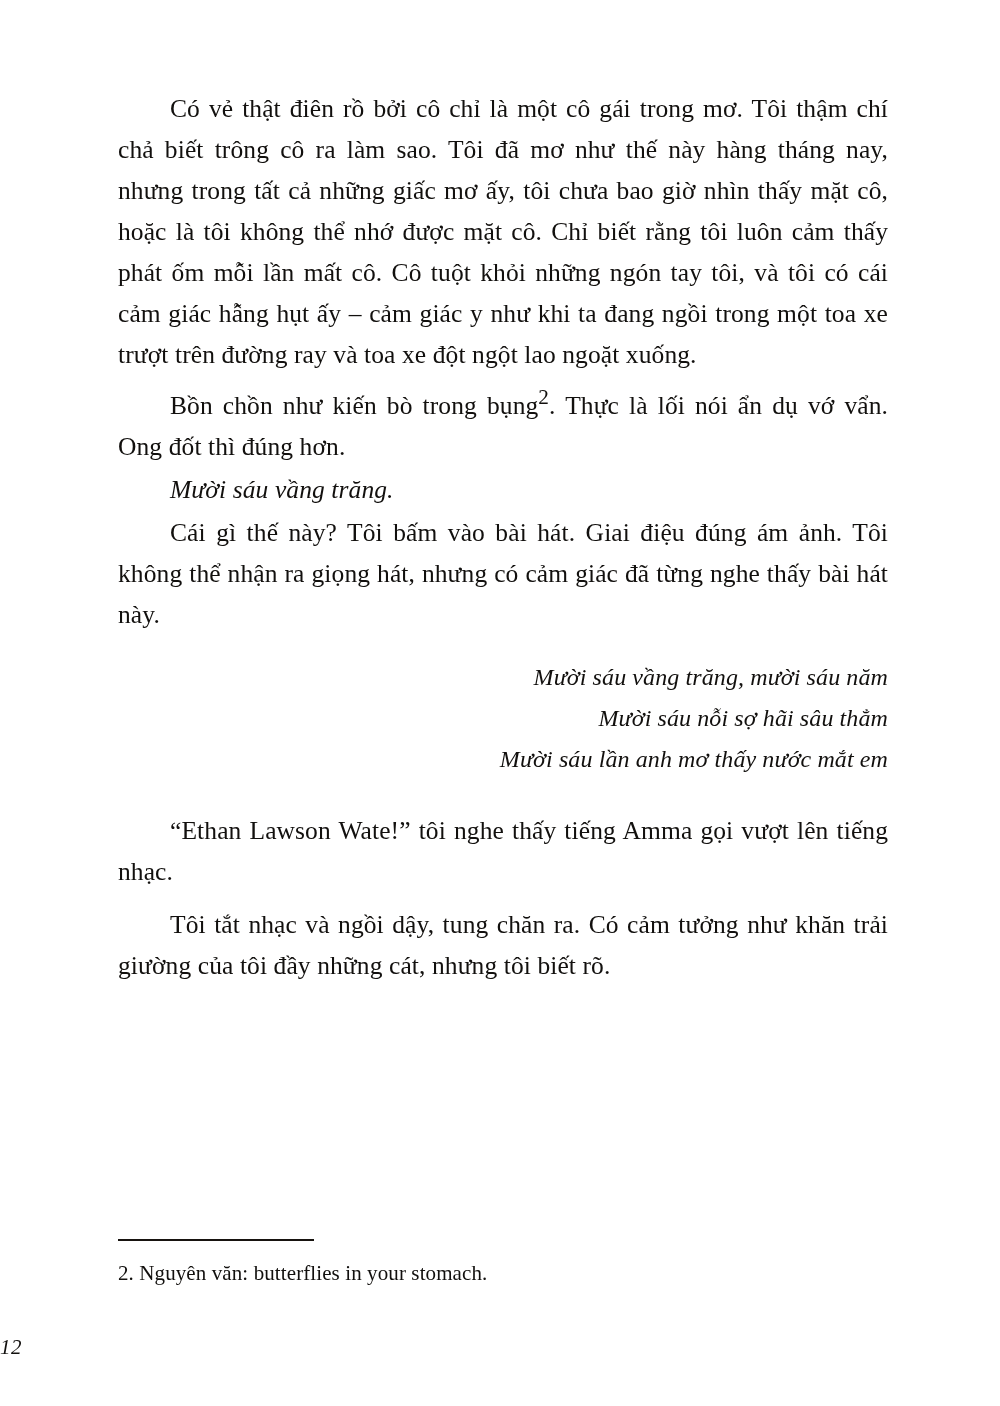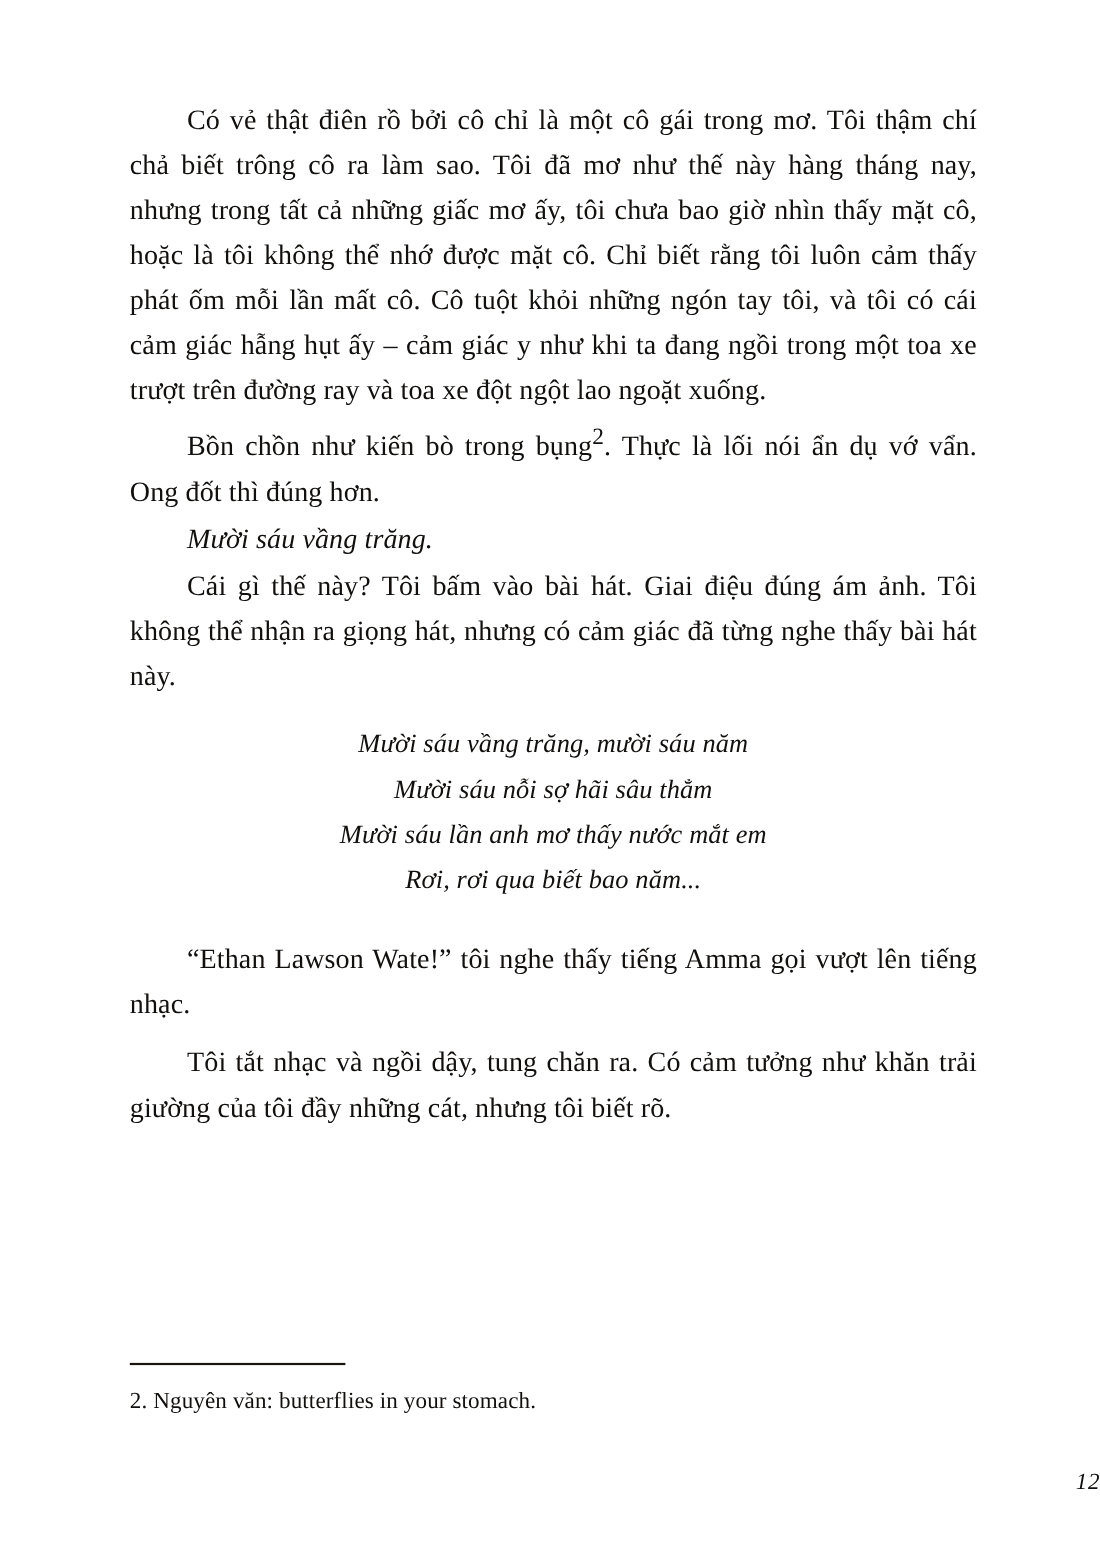--- a/index.html
+++ b/index.html
@@ -34,21 +34,21 @@
   }
   .body-text p.italic {
     font-style: italic;
     text-indent: 52px;
   }
   .verse {
     margin: 22px 0 20px 0;
     font-style: italic;
     font-size: 24px;
     line-height: 41px;
-    text-align: center;
+    text-align: right;
   }
   .verse div {
     white-space: nowrap;
   }
   .footnote-zone {
     position: absolute;
     left: 118px;
     right: 112px;
     bottom: 118px;
   }
@@ -61,21 +61,21 @@
   .footnote-text {
     font-size: 21px;
     line-height: 30px;
     letter-spacing: 0.1px;
   }
   .page-number {
     position: absolute;
     left: 0;
     right: 0;
     bottom: 46px;
-    text-align: right;
+    text-align: left;
     font-size: 21px;
     font-style: italic;
     letter-spacing: 0.5px;
   }
   .spacer-sm { height: 10px; }
 </style>
 </head>
 <body>
 
 <div class="page">
@@ -84,21 +84,20 @@
 
     <p class="">Có vẻ thật điên rồ bởi cô chỉ là một cô gái trong mơ. Tôi thậm chí chả biết trông cô ra làm sao. Tôi đã mơ như thế này hàng tháng nay, nhưng trong tất cả những giấc mơ ấy, tôi chưa bao giờ nhìn thấy mặt cô, hoặc là tôi không thể nhớ được mặt cô. Chỉ biết rằng tôi luôn cảm thấy phát ốm mỗi lần mất cô. Cô tuột khỏi những ngón tay tôi, và tôi có cái cảm giác hẫng hụt ấy – cảm giác y như khi ta đang ngồi trong một toa xe trượt trên đường ray và toa xe đột ngột lao ngoặt xuống.</p>
     <p class="">Bồn chồn như kiến bò trong bụng<sup>2</sup>. Thực là lối nói ẩn dụ vớ vẩn. Ong đốt thì đúng hơn.</p>
     <p class="italic">Mười sáu vầng trăng.</p>
     <p class="">Cái gì thế này? Tôi bấm vào bài hát. Giai điệu đúng ám ảnh. Tôi không thể nhận ra giọng hát, nhưng có cảm giác đã từng nghe thấy bài hát này.</p>
 
     <div class="verse">
       <div>Mười sáu vầng trăng, mười sáu năm</div>
       <div>Mười sáu nỗi sợ hãi sâu thẳm</div>
       <div>Mười sáu lần anh mơ thấy nước mắt em</div>
-      <div>Rơi, rơi qua biết bao năm...</div>
     </div>
 
     <div class="spacer-sm"></div>
     <p class="">“Ethan Lawson Wate!” tôi nghe thấy tiếng Amma gọi vượt lên tiếng nhạc.</p>
     <div class="spacer-sm"></div>
     <p class="">Tôi tắt nhạc và ngồi dậy, tung chăn ra. Có cảm tưởng như khăn trải giường của tôi đầy những cát, nhưng tôi biết rõ.</p>
 
   </div>
 
   <div class="footnote-zone">

